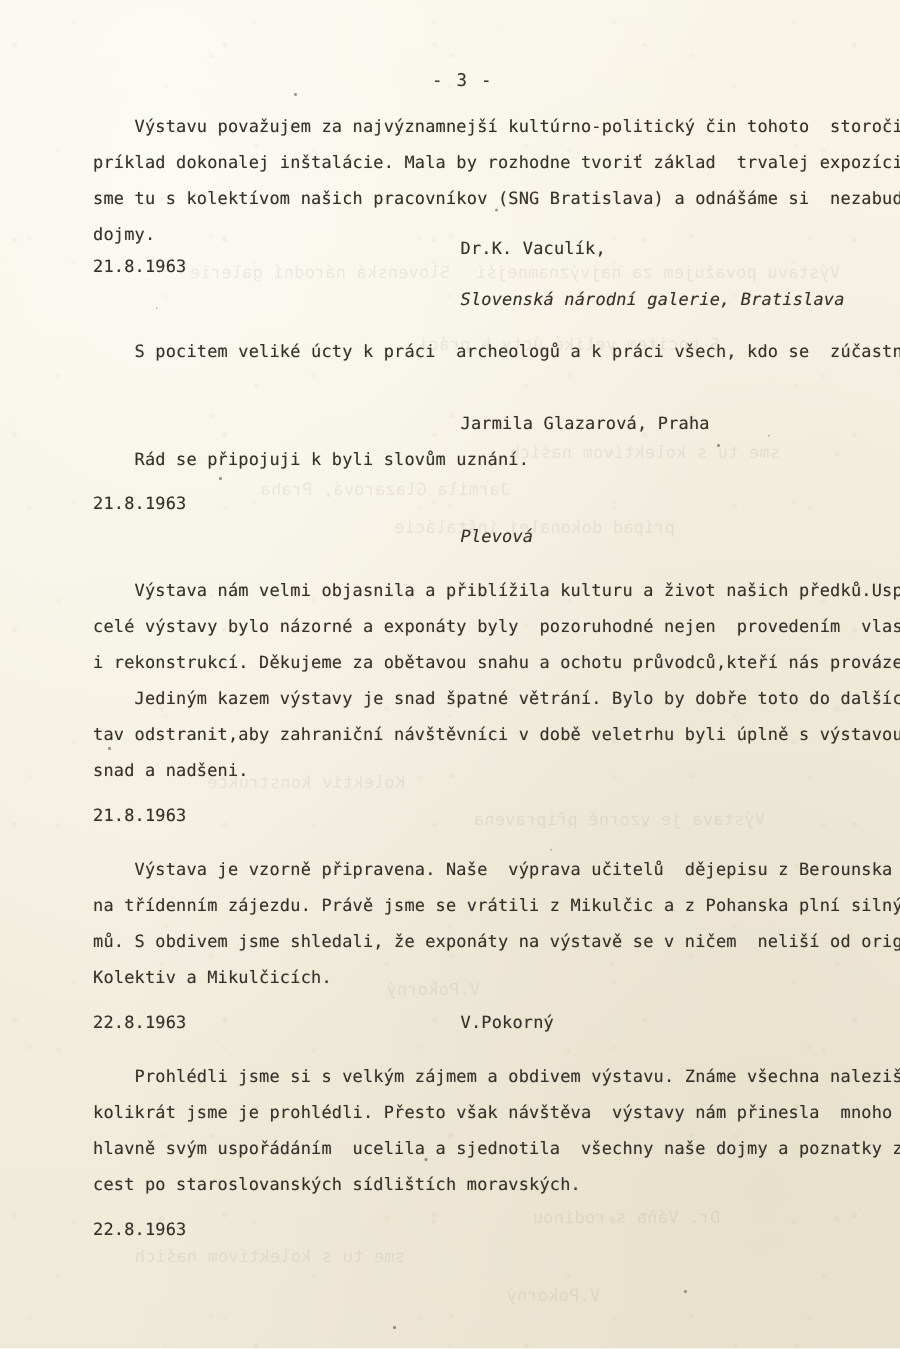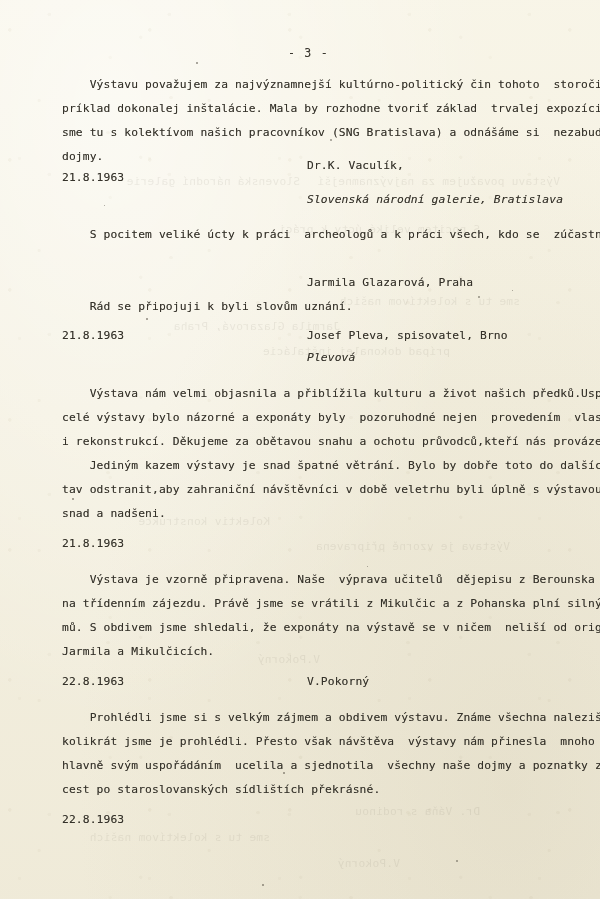--- a/index.html
+++ b/index.html
@@ -135,44 +135,43 @@
     <div class="tline" style="left:307px; top:160px;">Dr.K. Vaculík,</div>
     <div class="tline" style="left:307px; top:194px;font-style:italic;">Slovenská národní galerie, Bratislava</div>
 
     <div class="tline" style="left:62px; top:229px;">    S pocitem veliké úcty k práci  archeologů a k práci všech, kdo se  zúčastnili na</div>
 
     <div class="tline" style="left:307px; top:277px;">Jarmila Glazarová, Praha</div>
 
     <div class="tline" style="left:62px;  top:301px;">    Rád se připojuji k byli slovům uznání.</div>
 
     <div class="tline" style="left:62px;  top:330px;">21.8.1963</div>
-    <div class="tline" style="left:307px; top:330px;">Josef Pleva, spisovatel, Brno</div>
     <div class="tline" style="left:307px; top:352px;font-style:italic;">Plevová</div>
 
     <div class="tline" style="left:62px; top:388px;">    Výstava nám velmi objasnila a přiblížila kulturu a život našich předků.Uspořádání</div>
     <div class="tline" style="left:62px; top:412px;">celé výstavy bylo názorné a exponáty byly  pozoruhodné nejen  provedením  vlastním,ale</div>
     <div class="tline" style="left:62px; top:436px;">i rekonstrukcí. Děkujeme za obětavou snahu a ochotu průvodců,kteří nás provázeli.</div>
     <div class="tline" style="left:62px; top:460px;">    Jediným kazem výstavy je snad špatné větrání. Bylo by dobře toto do dalších výs-</div>
     <div class="tline" style="left:62px; top:484px;">tav odstranit,aby zahraniční návštěvníci v době veletrhu byli úplně s výstavou spoko-</div>
     <div class="tline" style="left:62px; top:508px;">snad a nadšeni.</div>
 
     <div class="tline" style="left:62px;  top:538px;">21.8.1963</div>
 
     <div class="tline" style="left:62px; top:574px;">    Výstava je vzorně připravena. Naše  výprava učitelů  dějepisu z Berounska je zde</div>
     <div class="tline" style="left:62px; top:598px;">na třídenním zájezdu. Právě jsme se vrátili z Mikulčic a z Pohanska plní silných doj-</div>
     <div class="tline" style="left:62px; top:622px;">mů. S obdivem jsme shledali, že exponáty na výstavě se v ničem  neliší od originálů v</div>
-    <div class="tline" style="left:62px; top:646px;">Jarmila a Mikulčicích.</div>
+    <div class="tline" style="left:62px; top:646px;">Kolektiv a Mikulčicích.</div>
 
     <div class="tline" style="left:62px;  top:676px;">22.8.1963</div>
     <div class="tline" style="left:307px; top:676px;">V.Pokorný</div>
 
     <div class="tline" style="left:62px; top:712px;">    Prohlédli jsme si s velkým zájmem a obdivem výstavu. Známe všechna naleziště,ně-</div>
     <div class="tline" style="left:62px; top:736px;">kolikrát jsme je prohlédli. Přesto však návštěva  výstavy nám přinesla  mnoho nového,</div>
     <div class="tline" style="left:62px; top:760px;">hlavně svým uspořádáním  ucelila a sjednotila  všechny naše dojmy a poznatky z našich</div>
-    <div class="tline" style="left:62px; top:784px;">cest po staroslovanských sídlištích překrásné.</div>
+    <div class="tline" style="left:62px; top:784px;">cest po staroslovanských sídlištích moravských.</div>
 
     <div class="tline" style="left:62px;  top:814px;">22.8.1963</div>
 
   </div>
 
   <span class="fleck" style="left:196px; top:62px;  width:1.6px; height:1.6px;"></span>
   <span class="fleck" style="left:330px; top:139px; width:2.2px; height:2.2px;"></span>
   <span class="fleck" style="left:104px; top:205px; width:1.4px; height:1.4px;"></span>
   <span class="fleck" style="left:478px; top:296px; width:1.8px; height:1.8px;"></span>
   <span class="fleck" style="left:512px; top:290px; width:1.3px; height:1.3px;"></span>

